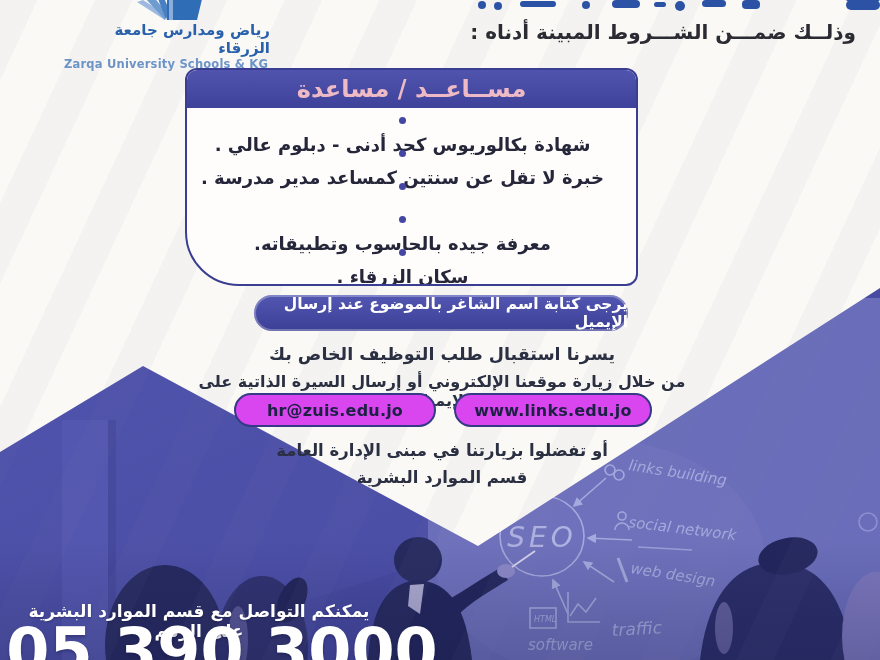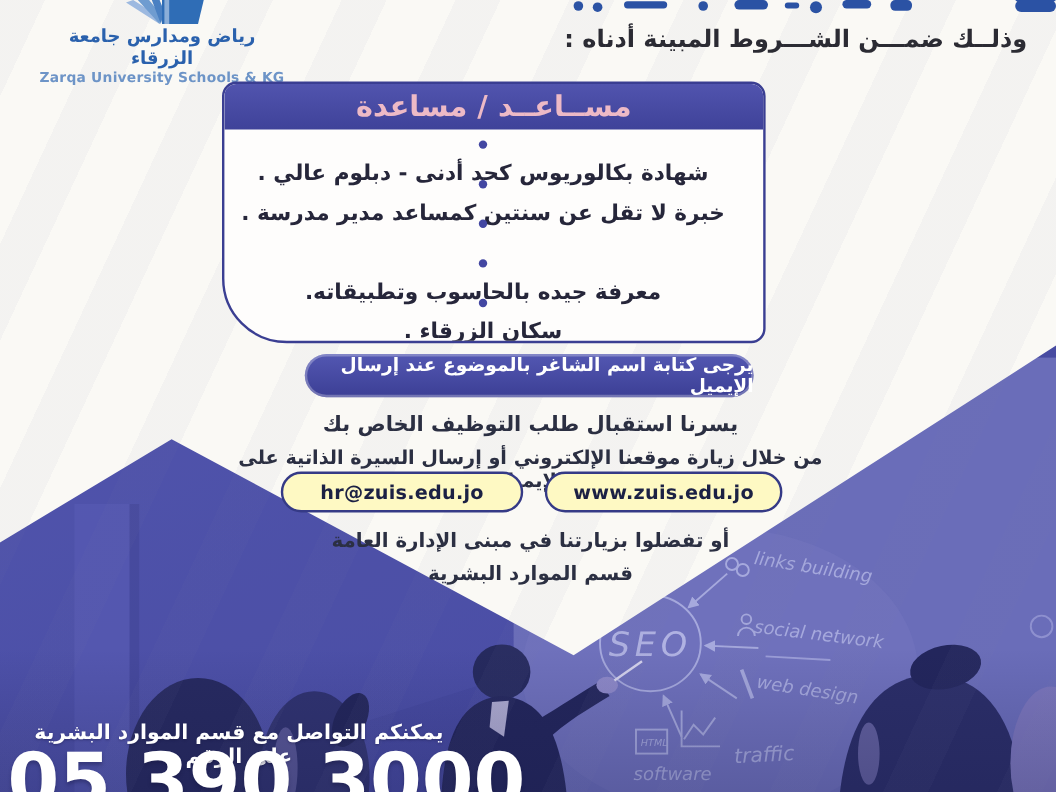--- a/index.html
+++ b/index.html
@@ -9,21 +9,21 @@
   }
   .layer{position:absolute;inset:0;}
   .scene{z-index:1;}
   .white-shape{z-index:2;}
   .texture{z-index:3;pointer-events:none;
     background:repeating-linear-gradient(115deg,rgba(120,122,165,.05) 0 34px,rgba(255,255,255,0) 34px 86px);}
   .content{z-index:4;}
   .abs{position:absolute;}
 
   
-  .logo{left:32px;top:0;width:206px;text-align:center;}
+  .logo{left:64px;top:0;width:206px;}
   .logo-icon{height:20px;margin:0 auto;display:block;}
   .logo-ar{font-size:15px;font-weight:bold;color:#2a61ad;direction:rtl;line-height:1.2;margin-top:1px;}
   .logo-en{font-size:11.5px;font-weight:bold;color:#6d94c7;letter-spacing:.2px;}
 
   
   .frag-strip{left:410px;top:0;width:470px;height:13px;}
 
   .intro{right:24px;top:20px;font-size:20px;font-weight:bold;color:#2b2b33;direction:rtl;}
 
   
@@ -42,21 +42,21 @@
     box-shadow:inset 0 0 0 2px rgba(255,255,255,.28);
     display:flex;align-items:center;justify-content:center;
     color:#ffffff;font-size:15.5px;font-weight:bold;direction:rtl;}
 
   .center-line{left:180px;width:524px;text-align:center;direction:rtl;color:#2b2f42;font-weight:bold;}
   .apply-welcome{top:344px;font-size:17.5px;}
   .apply-method{top:372px;font-size:16px;}
   .visit-line{top:441px;font-size:16.5px;}
   .visit-dept{top:468px;font-size:16.5px;}
 
-  .pill{top:393px;height:34px;border:2px solid #353a86;border-radius:18px;background:#fef9c3;
+  .pill{top:393px;height:34px;border:2px solid #353a86;border-radius:18px;background:#d946ef;
     display:flex;align-items:center;justify-content:center;box-sizing:border-box;
     font-size:16px;font-weight:bold;color:#1c2144;letter-spacing:.2px;}
   .pill-email{left:234px;width:202px;}
   .pill-web{left:454px;width:198px;}
 
   .contact-line{left:16px;top:601px;width:366px;text-align:center;direction:rtl;
     color:#ffffff;font-size:17px;font-weight:bold;text-shadow:0 1px 2px rgba(20,20,60,.4);}
   .phone{left:4px;top:620px;width:436px;text-align:center;direction:ltr;
     color:#ffffff;font-size:62px;font-weight:bold;line-height:1;white-space:nowrap;
     text-shadow:0 2px 3px rgba(20,20,60,.35);}
@@ -207,21 +207,21 @@
           </li>
       </ul>
     </div>
 
     <div class="abs center-line apply-welcome">يسرنا استقبال طلب التوظيف الخاص بك</div>
 
     <div class="abs note-pill">يرجى كتابة اسم الشاغر بالموضوع عند إرسال الإيميل</div>
     <div class="abs center-line apply-method">من خلال زيارة موقعنا الإلكتروني أو إرسال السيرة الذاتية على الإيميل</div>
 
     <div class="abs pill pill-email">hr@zuis.edu.jo</div>
-    <div class="abs pill pill-web">www.zuis.edu.jo</div>
+    <div class="abs pill pill-web">www.links.edu.jo</div>
 
     <div class="abs center-line visit-line">أو تفضلوا بزيارتنا في مبنى الإدارة العامة</div>
     <div class="abs center-line visit-dept">قسم الموارد البشرية</div>
 
     <div class="abs contact-line">يمكنكم التواصل مع قسم الموارد البشرية على الرقم</div>
     <div class="abs phone">05 390 3000</div>
 
   </div>
 </div>
 

